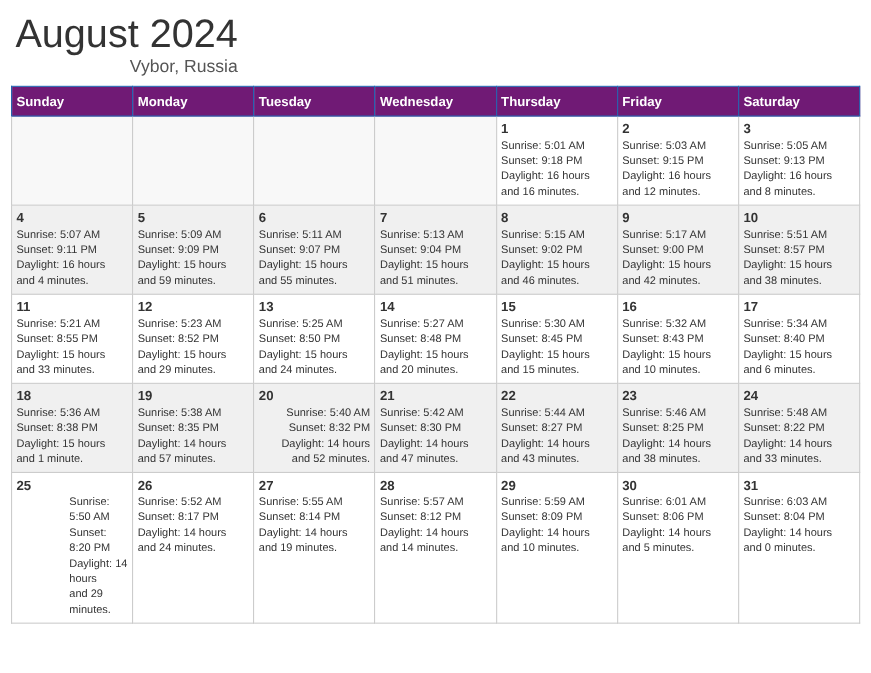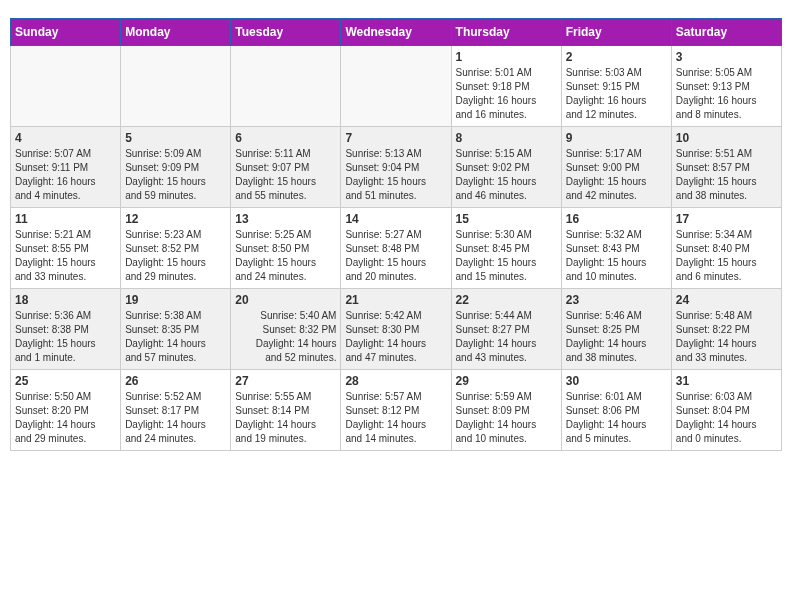--- a/index.html
+++ b/index.html
@@ -52,21 +52,21 @@
     .location {
       font-size: 16px;
       color: #555;
     }
     table {
       width: 100%;
       border-collapse: collapse;
       table-layout: fixed;
     }
     thead tr th {
-      background-color: #a21caf;
+      background-color: #701a75;
       color: #fff;
       font-size: 12px;
       font-weight: bold;
       padding: 6px 4px;
       text-align: left;
       border: 1px solid #2563b0;
     }
     tbody tr td {
       vertical-align: top;
       border: 1px solid #ccc;
@@ -90,20 +90,24 @@
     }
     .day-info {
       font-size: 10px;
       line-height: 1.4;
     }
   </style>
 </head>
 <body>
 
 <div class="header">
+  <div class="title-block">
+    <div class="month-year">August 2024</div>
+    <div class="location">Vybor, Russia</div>
+  </div>
 </div>
 
 <table>
   <thead>
     <tr>
     <th>Sunday</th>
         <th>Monday</th>
         <th>Tuesday</th>
         <th>Wednesday</th>
         <th>Thursday</th>
@@ -288,21 +292,21 @@
           <span class="day-num">24</span>
           <div class="day-info" style="white-space: pre-line;">Sunrise: 5:48 AM
 Sunset: 8:22 PM
 Daylight: 14 hours
 and 33 minutes.</div>
         </td>
       </tr>
       <tr>
         <td>
           <span class="day-num">25</span>
-          <div class="day-info" style="white-space: pre-line;">Sunrise: 5:50 AM
+          <div class="day-info" style="white-space: pre-line; margin-left: 48px;">Sunrise: 5:50 AM
 Sunset: 8:20 PM
 Daylight: 14 hours
 and 29 minutes.</div>
         </td>
         <td>
           <span class="day-num">26</span>
           <div class="day-info" style="white-space: pre-line;">Sunrise: 5:52 AM
 Sunset: 8:17 PM
 Daylight: 14 hours
 and 24 minutes.</div>

